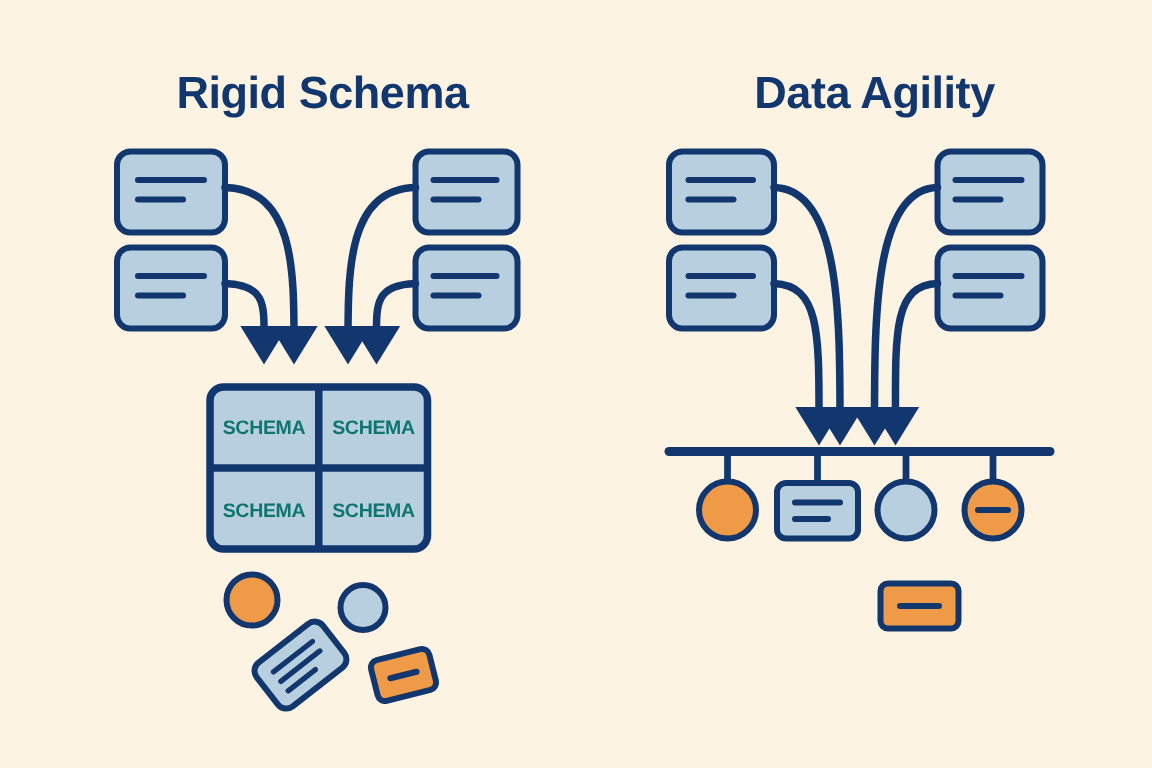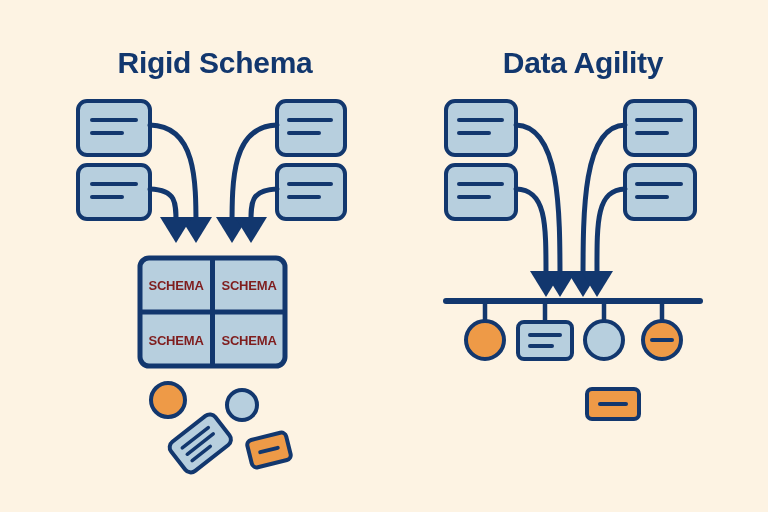--- a/index.html
+++ b/index.html
@@ -20,21 +20,21 @@
     text-align:center;
     white-space:nowrap;
     transform:translateX(-50%);
   }
   #title-left{left:215px;top:46px;}
   #title-right{left:583px;top:46px;}
   .schema-label{
     position:absolute;
     font-size:13px;
     font-weight:bold;
-    color:#7f1d1d;
+    color:#0f766e;
     letter-spacing:-0.2px;
     white-space:nowrap;
     transform:translate(-50%,-50%);
     text-align:center;
   }
 </style>
 </head>
 <body>
 
 <div id="stage">

